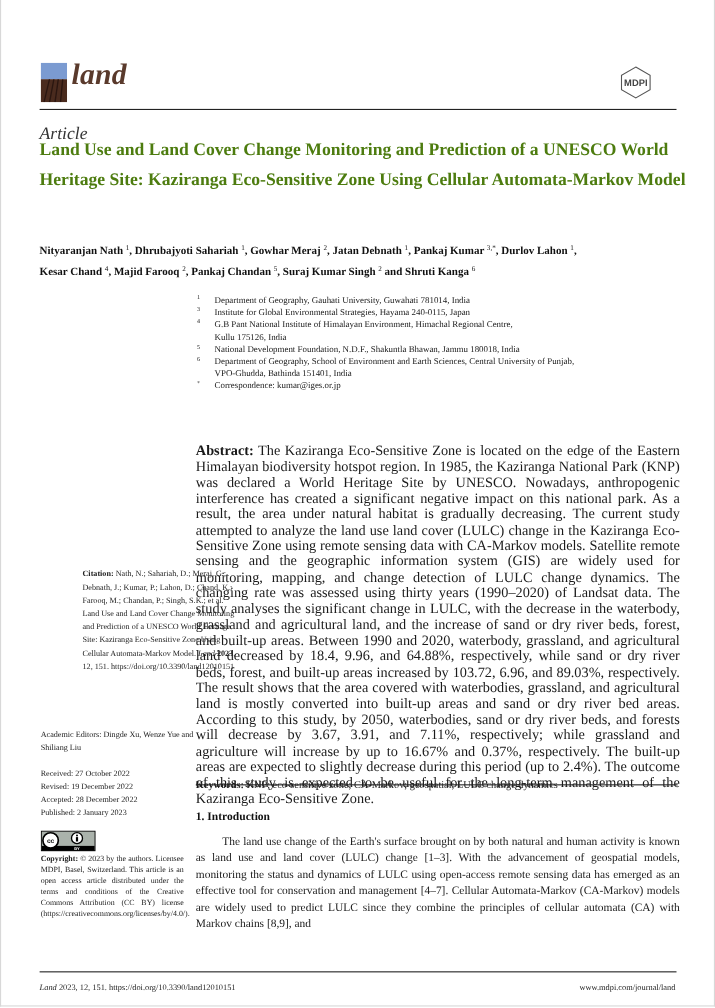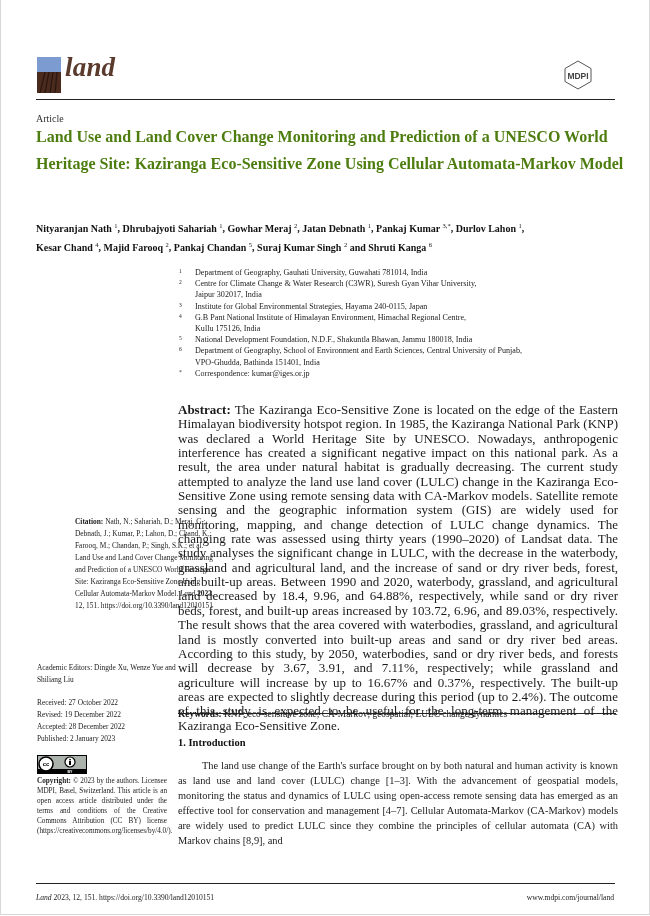--- a/index.html
+++ b/index.html
@@ -12,21 +12,21 @@
 
     
     .logo-box { left: 37px; top: 57px; width: 24px; height: 36px; overflow: hidden; }
     .logo-sky { position: absolute; left: 0; top: 0; width: 24px; height: 15px; background: #7b9bd1; }
     .logo-soil { position: absolute; left: 0; top: 15px; width: 24px; height: 21px; background: #4a2b1e; }
     .logo-soil svg { position: absolute; left: 0; top: 0; }
     .logo-text { left: 65px; top: 52px; font-family: "Liberation Serif", serif; font-style: italic; font-weight: bold; font-size: 27px; color: #5a3a2c; letter-spacing: 0.2px; }
     .mdpi { left: 563px; top: 60px; width: 30px; height: 30px; }
     .header-rule { left: 36px; top: 99px; width: 579px; height: 1px; background: #222; }
 
-    .article-type { left: 36px; top: 113px; font-size: 10px; color: #333; }
+    .article-type { left: 36px; top: 113px; font-style: italic; font-size: 16px; color: #333; }
     .title { left: 36px; top: 124px; width: 590px; font-weight: bold; font-size: 16px; line-height: 26.5px; color: #4d7c0f; }
     .authors { left: 36px; top: 218px; width: 590px; font-weight: bold; font-size: 10px; line-height: 16px; color: #111; }
     .authors sup { font-size: 6.5px; font-weight: normal; vertical-align: 4px; }
 
     .affils { left: 178px; top: 267px; width: 440px; font-size: 8.1px; line-height: 11.2px; color: #222; }
     .affil { position: relative; padding-left: 17px; }
     .affil .num { position: absolute; left: 1px; top: -1px; font-size: 5.5px; }
 
     .abstract { left: 178px; top: 403px; width: 440px; font-size: 13px; line-height: 14.35px; text-align: justify; color: #1a1a1a; }
     .abstract b { font-weight: bold; }
@@ -76,25 +76,20 @@
 <div class="abs header-rule"></div>
 
 <div class="abs article-type">Article</div>
 <div class="abs title">Land Use and Land Cover Change Monitoring and Prediction of a UNESCO World Heritage Site: Kaziranga Eco-Sensitive Zone Using Cellular Automata-Markov Model</div>
 <div class="abs authors" id="authors"><span>Nityaranjan Nath</span> <sup>1</sup><span style="white-space: pre;">, </span><span>Dhrubajyoti Sahariah</span> <sup>1</sup><span style="white-space: pre;">, </span><span>Gowhar Meraj</span> <sup>2</sup><span style="white-space: pre;">, </span><span>Jatan Debnath</span> <sup>1</sup><span style="white-space: pre;">, </span><span>Pankaj Kumar</span> <sup>3,*</sup><span style="white-space: pre;">, </span><span>Durlov Lahon</span> <sup>1</sup><span style="white-space: pre;">, </span><br><span>Kesar Chand</span> <sup>4</sup><span style="white-space: pre;">, </span><span>Majid Farooq</span> <sup>2</sup><span style="white-space: pre;">, </span><span>Pankaj Chandan</span> <sup>5</sup><span style="white-space: pre;">, </span><span>Suraj Kumar Singh</span> <sup>2</sup><span style="white-space: pre;"> and </span><span>Shruti Kanga</span> <sup>6</sup></div>
 
 <div class="abs affils" id="affils">
     <div class="affil">
       <span class="num">1</span>
       <div>Department of Geography, Gauhati University, Guwahati 781014, India</div>
-    </div>
-    <div class="affil">
-      <span class="num">2</span>
-      <div>Centre for Climate Change &amp; Water Research (C3WR), Suresh Gyan Vihar University,</div>
-      <div>Jaipur 302017, India</div>
     </div>
     <div class="affil">
       <span class="num">3</span>
       <div>Institute for Global Environmental Strategies, Hayama 240-0115, Japan</div>
     </div>
     <div class="affil">
       <span class="num">4</span>
       <div>G.B Pant National Institute of Himalayan Environment, Himachal Regional Centre,</div>
       <div>Kullu 175126, India</div>
     </div>

